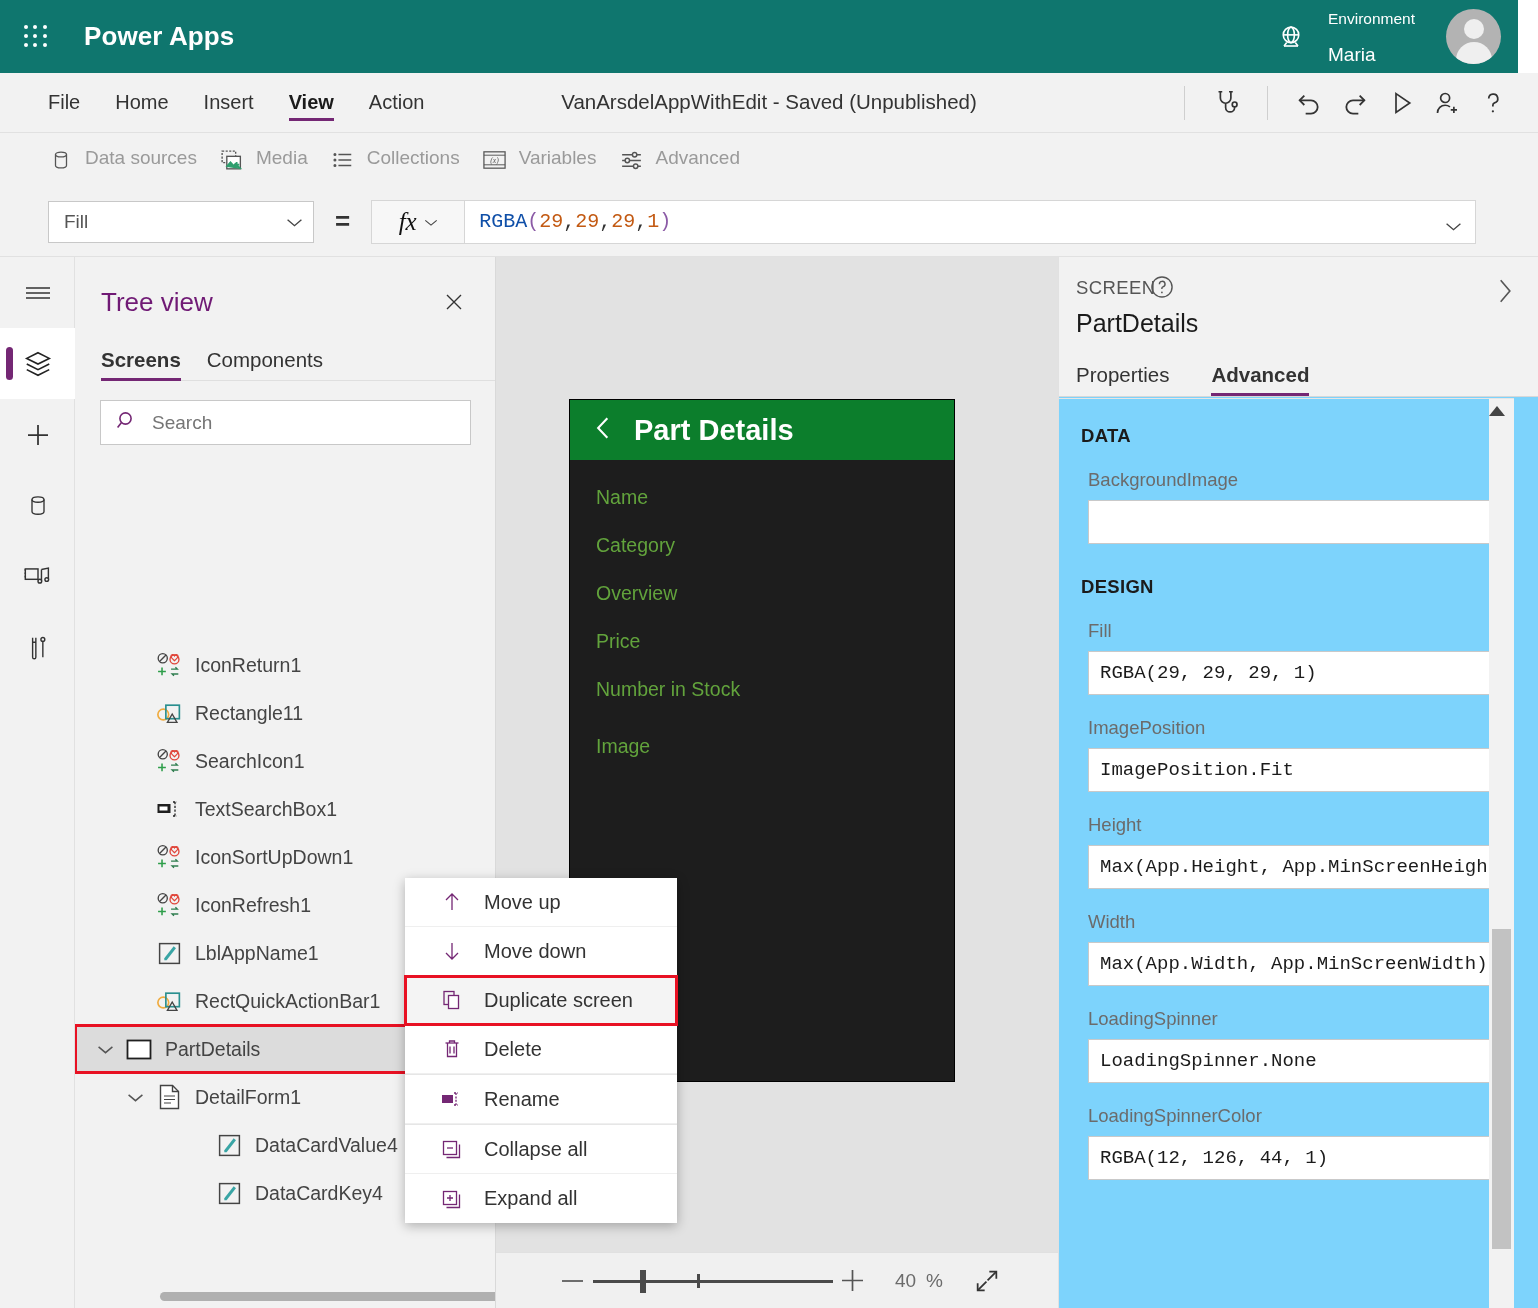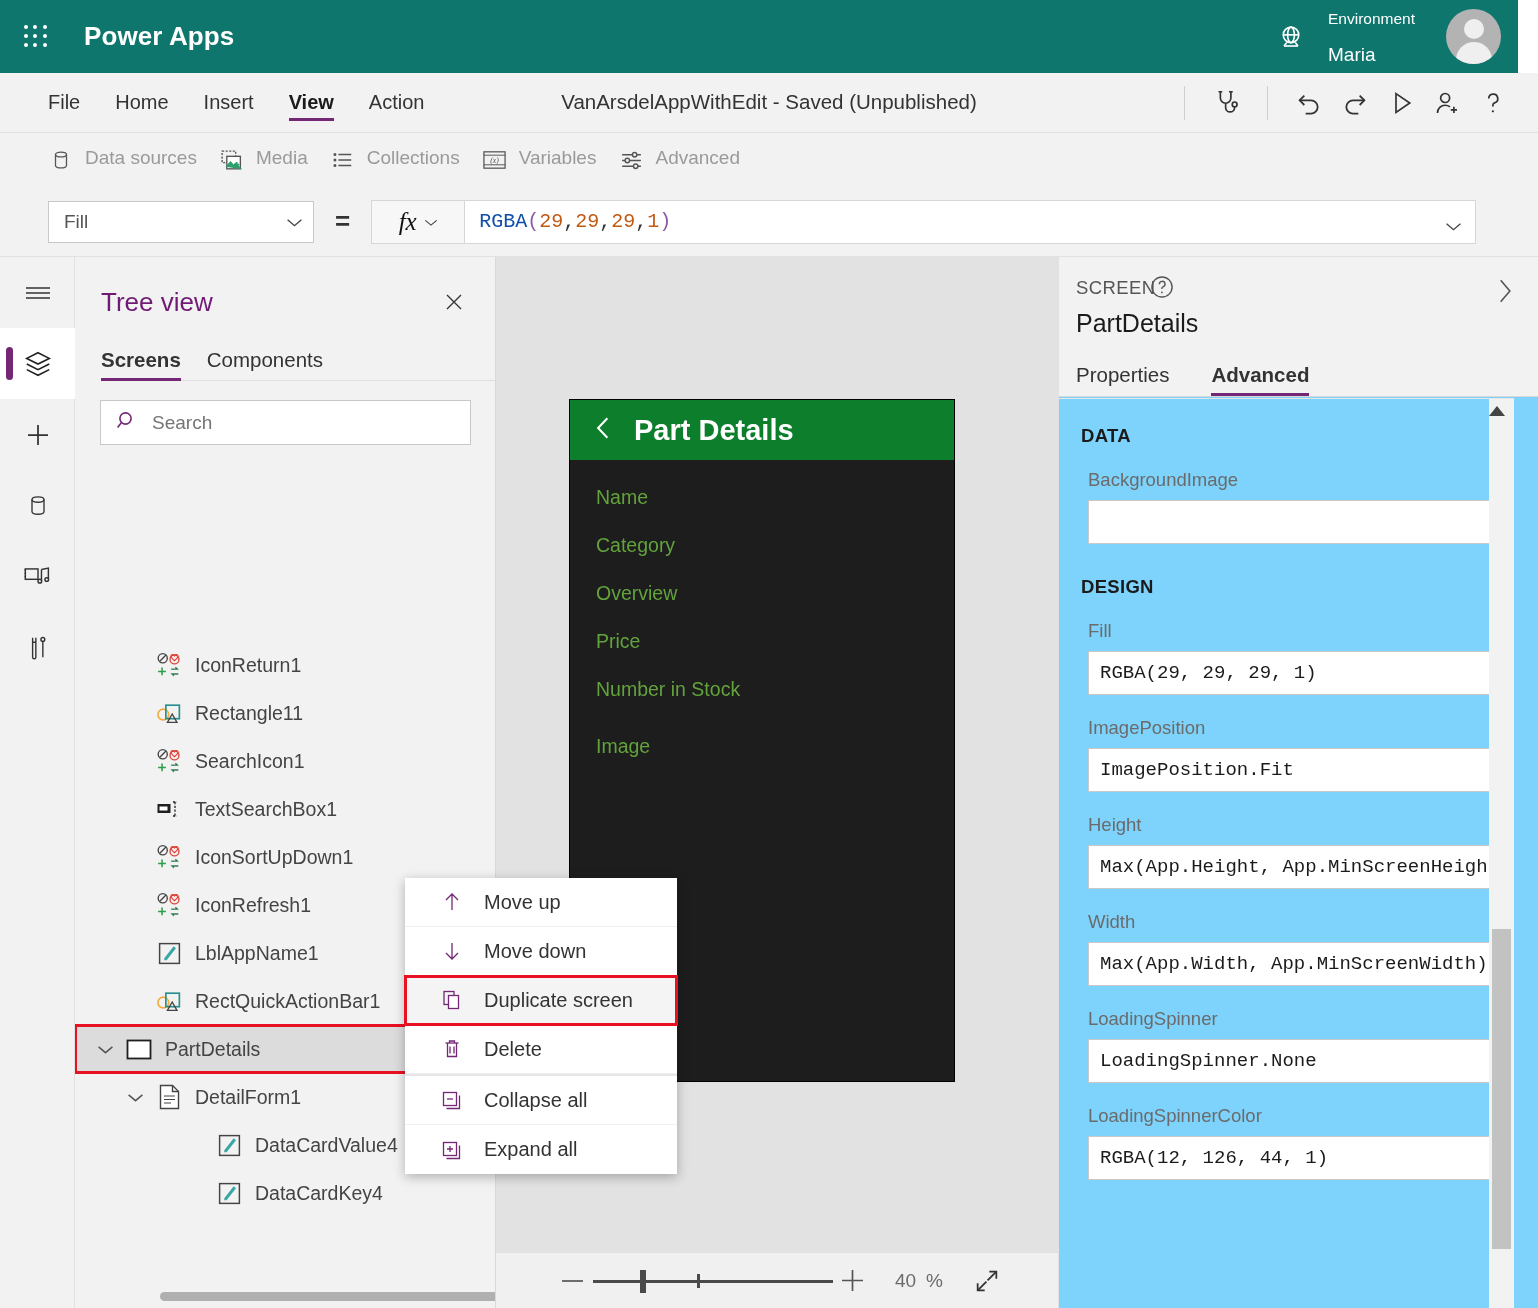--- a/index.html
+++ b/index.html
@@ -620,20 +620,29 @@
         <svg width="24" height="24" viewBox="0 0 24 24" fill="none" stroke="#742774" stroke-width="1.3">
           <path d="M5.5 6h13"></path>
             <path d="M7.5 6v13.5h9V6"></path>
             <path d="M10 9.5v7M14 9.5v7"></path>
             <path d="M9.5 6V4h5v2"></path>
         </svg>
       </span>
       <span class="clbl">Delete</span>
     </div>
     <div class="ctx-div"></div>
+    <div class="ctxitem">
+      <span class="cic">
+        <svg width="24" height="20" viewBox="0 0 24 20" fill="none" stroke="#742774" stroke-width="1.3">
+          <rect x="2" y="6" width="11" height="8" fill="#742774" stroke="none"></rect>
+          <path d="M16 4v12M14 4h4M14 16h4" stroke-dasharray="2 1.4"></path>
+        </svg>
+      </span>
+      <span class="clbl">Rename</span>
+    </div>
     <div class="ctx-div"></div>
     <div class="ctxitem">
       <span class="cic">
         <svg width="24" height="24" viewBox="0 0 24 24" fill="none" stroke="#742774" stroke-width="1.3">
           <rect x="3.5" y="4.5" width="13" height="13"></rect>
             <path d="M7 11h6"></path>
             <path d="M19.5 7.5v13h-13"></path>
         </svg>
       </span>
       <span class="clbl">Collapse all</span>

